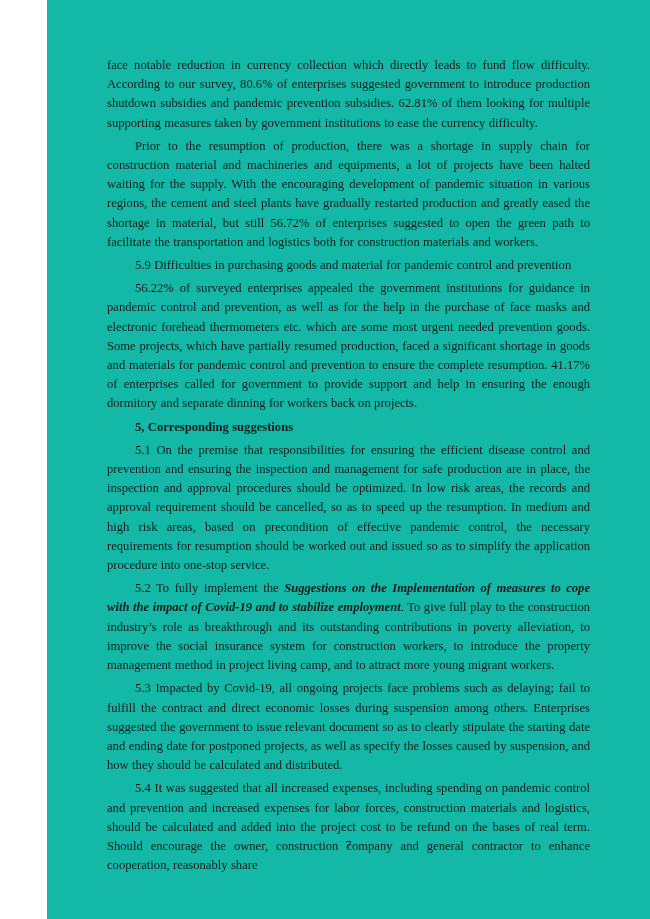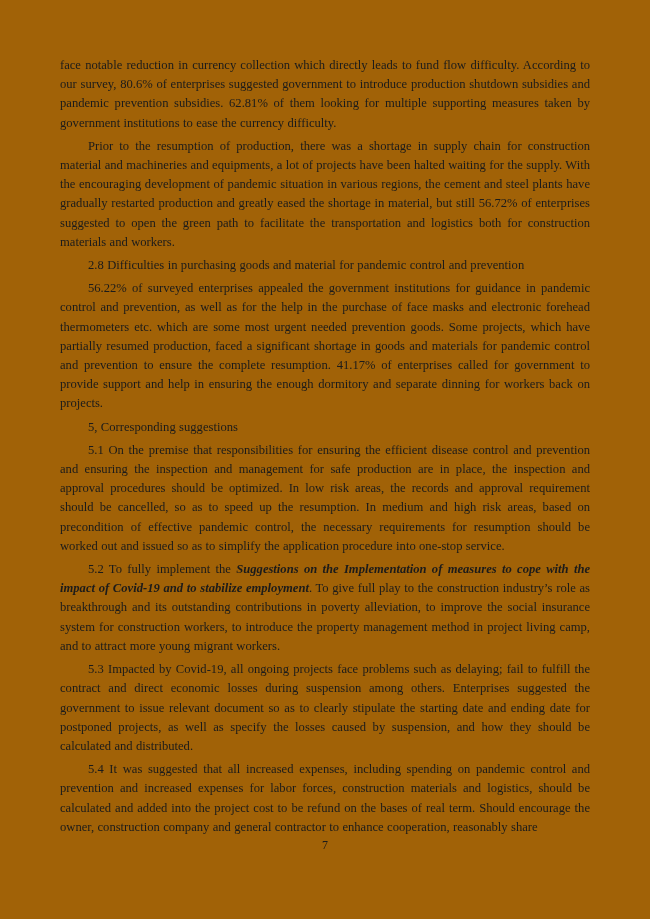--- a/index.html
+++ b/index.html
@@ -8,37 +8,38 @@
     height: 919px;
     background: #ffffff;
     position: relative;
     font-family: "Liberation Serif", serif;
     color: #1b1b1b;
     overflow: hidden;
   }
   .page {
     position: absolute;
     inset: 0;
-    background: #a16207;
+    background: #14b8a6;
+    margin-left: 47px;
   }
   .content {
     position: absolute;
     left: 60px;
     right: 60px;
     top: 56px;
   }
   .para {
     margin: 0 0 4px 0;
     font-size: 12.6px;
     line-height: 19.2px;
     text-align: justify;
     word-spacing: 0.02em;
   }
   .indent { text-indent: 28px; }
-  .bold { font-weight: normal; }
+  .bold { font-weight: bold; }
   .bi { font-weight: bold; font-style: italic; }
   .page-number {
     position: absolute;
     top: 838px;
     left: 0;
     width: 100%;
     text-align: center;
     font-size: 12px;
     line-height: 14px;
     color: #1b1b1b;
@@ -48,21 +49,21 @@
 <body>
 
 <div class="page">
   <div class="content">
 
     <p class="para">face notable reduction in currency collection which directly leads to fund flow difficulty. According to our survey, 80.6% of enterprises suggested government to introduce production shutdown subsidies and pandemic prevention subsidies. 62.81% of them looking for multiple supporting measures taken by government institutions to ease the currency difficulty.</p>
 
 
     <p class="para indent">Prior to the resumption of production, there was a shortage in supply chain for construction material and machineries and equipments, a lot of projects have been halted waiting for the supply. With the encouraging development of pandemic situation in various regions, the cement and steel plants have gradually restarted production and greatly eased the shortage in material, but still 56.72% of enterprises suggested to open the green path to facilitate the transportation and logistics both for construction materials and workers.</p>
 
-    <p class="para indent">2.8 Difficulties in purchasing goods and material for pandemic control and prevention</p>
+    <p class="para indent">5.9 Difficulties in purchasing goods and material for pandemic control and prevention</p>
 
     <p class="para indent">56.22% of surveyed enterprises appealed the government institutions for guidance in pandemic control and prevention, as well as for the help in the purchase of face masks and electronic forehead thermometers etc. which are some most urgent needed prevention goods. Some projects, which have partially resumed production, faced a significant shortage in goods and materials for pandemic control and prevention to ensure the complete resumption. 41.17% of enterprises called for government to provide support and help in ensuring the enough dormitory and separate dinning for workers back on projects.</p>
 
     <p class="para indent bold">5, Corresponding suggestions</p>
 
     <p class="para indent">5.1 On the premise that responsibilities for ensuring the efficient disease control and prevention and ensuring the inspection and management for safe production are in place, the inspection and approval procedures should be optimized. In low risk areas, the records and approval requirement should be cancelled, so as to speed up the resumption. In medium and high risk areas, based on precondition of effective pandemic control, the necessary requirements for resumption should be worked out and issued so as to simplify the application procedure into one-stop service.</p>
 
     <p class="para indent"><span>5.2 To fully implement the </span><span class="bi">Suggestions on the Implementation of measures to cope with the impact of Covid-19 and to stabilize employment</span><span>. To give full play to the construction industry’s role as breakthrough and its outstanding contributions in poverty alleviation, to improve the social insurance system for construction workers, to introduce the property management method in project living camp, and to attract more young migrant workers.</span></p>
 
     <p class="para indent">5.3 Impacted by Covid-19, all ongoing projects face problems such as delaying; fail to fulfill the contract and direct economic losses during suspension among others. Enterprises suggested the government to issue relevant document so as to clearly stipulate the starting date and ending date for postponed projects, as well as specify the losses caused by suspension, and how they should be calculated and distributed.</p>

